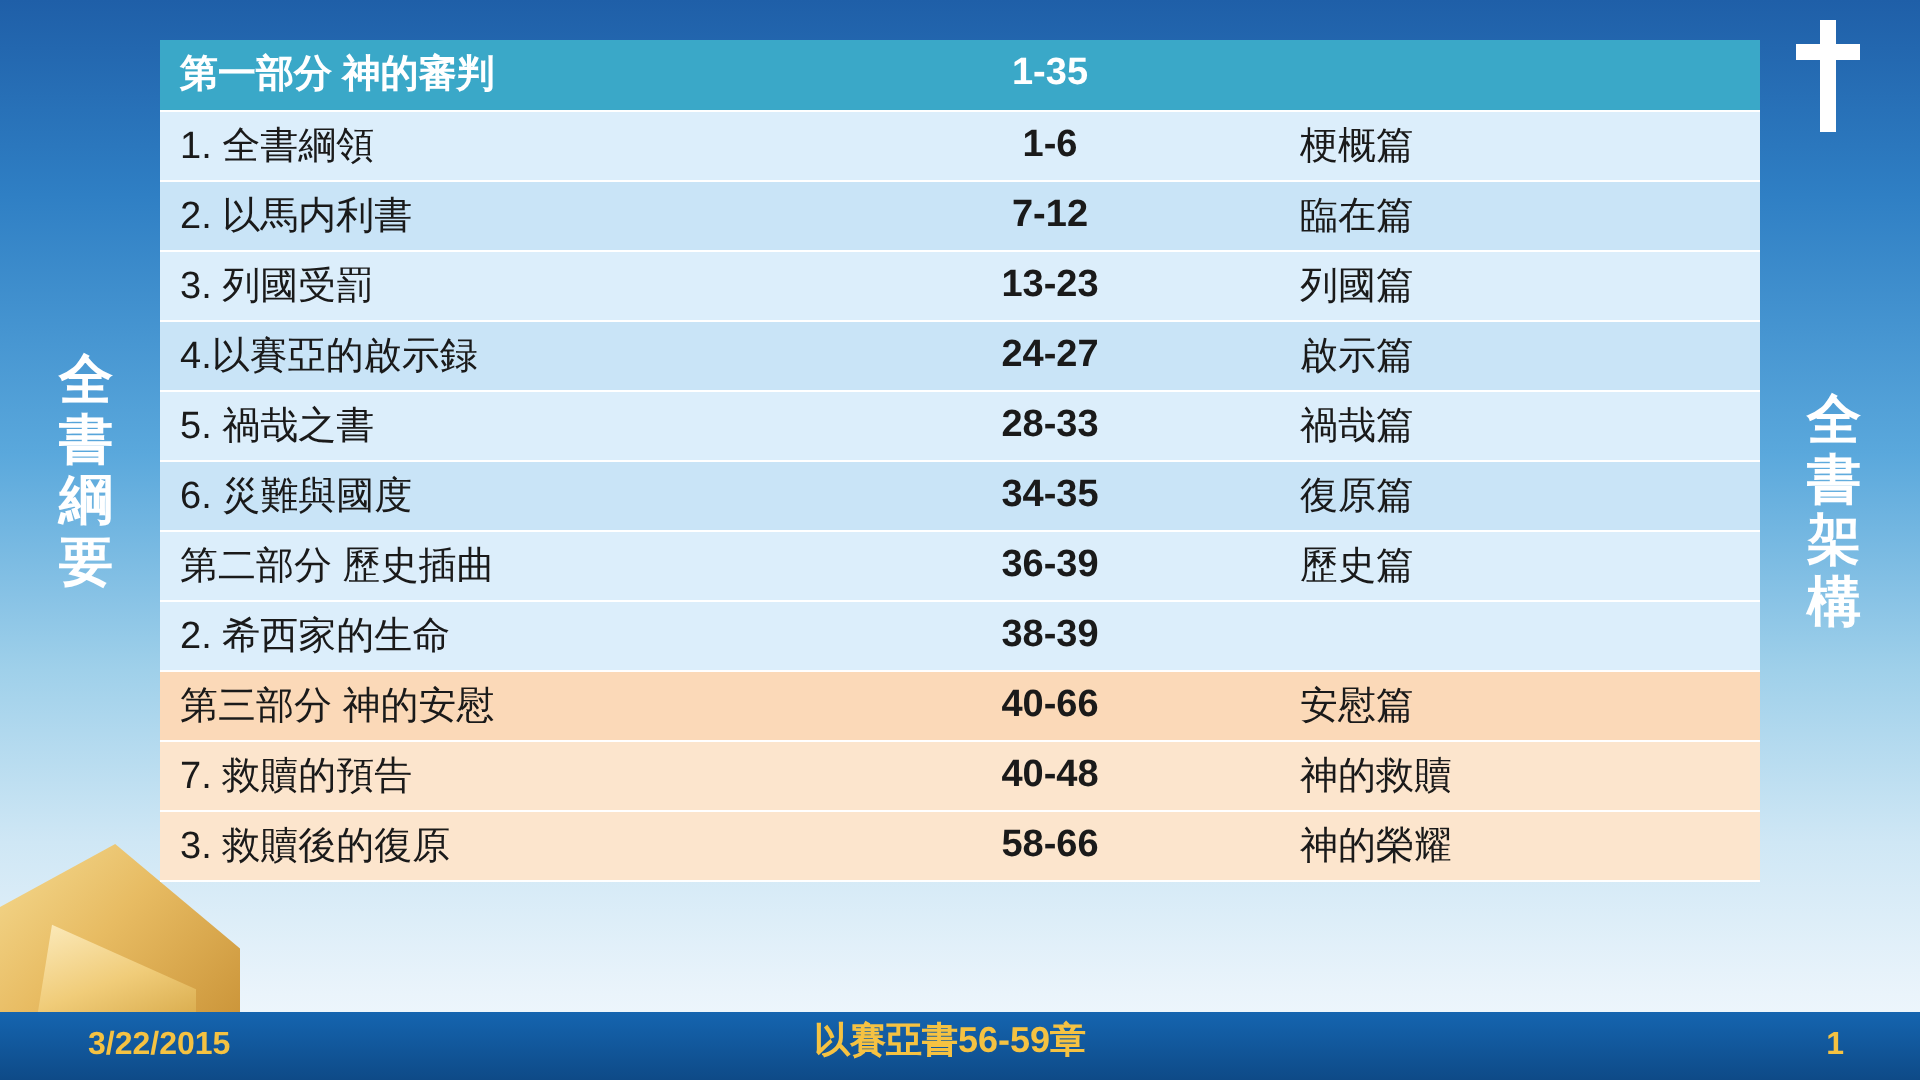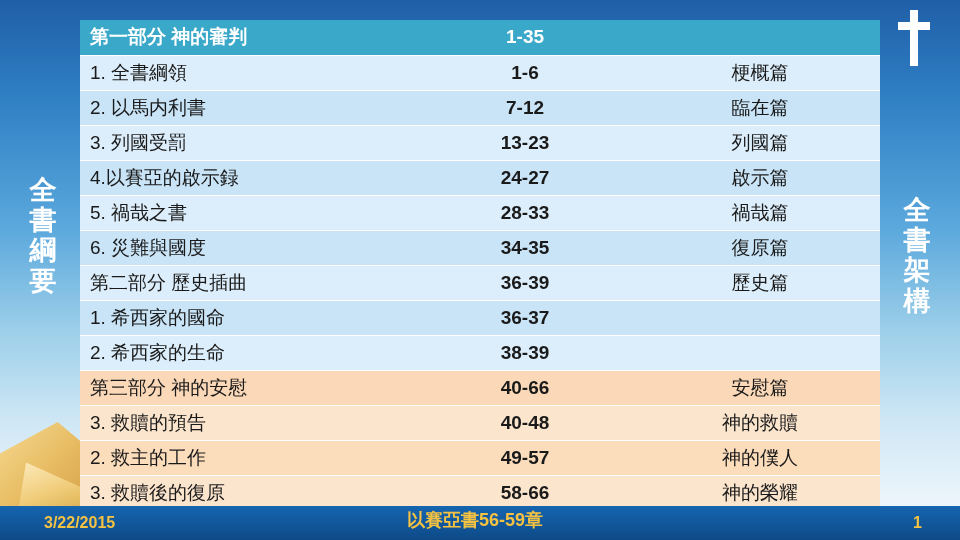--- a/index.html
+++ b/index.html
@@ -79,21 +79,21 @@
     padding: 0 10px;
     font-size: 19px;
     color: #1a1a1a;
     border-bottom: 1px solid #ffffff;
     vertical-align: middle;
     white-space: nowrap;
     overflow: hidden;
   }
   td.c0 { width: 330px; text-align: left; }
   td.c1 { width: 230px; text-align: center; font-weight: bold; }
-  td.c2 { width: 240px; text-align: center; }
+  td.c2 { width: 240px; text-align: left; }
 
   tr.head td {
     background: #3aa8c8;
     color: #ffffff;
     font-weight: bold;
     font-size: 19px;
   }
   tr.blue-a td { background: #dceefb; margin-left: 44px; }
   tr.blue-b td { background: #c9e4f7; margin-top: 35px; }
   tr.sec2 td  { background: #dceefb; }
@@ -196,44 +196,34 @@
         <tr class="blue-b">
           <td class="c0">6. 災難與國度</td>
           <td class="c1">34-35</td>
           <td class="c2">復原篇</td>
         </tr>
         <tr class="sec2">
           <td class="c0">第二部分  歷史插曲</td>
           <td class="c1">36-39</td>
           <td class="c2">歷史篇</td>
         </tr>
-        <tr class="blue-b">
-          <td class="c0">1. 希西家的國命</td>
-          <td class="c1">36-37</td>
-          <td class="c2"></td>
-        </tr>
         <tr class="blue-a">
           <td class="c0">2. 希西家的生命</td>
           <td class="c1">38-39</td>
           <td class="c2"></td>
         </tr>
         <tr class="orange-h">
           <td class="c0">第三部分  神的安慰</td>
           <td class="c1">40-66</td>
           <td class="c2">安慰篇</td>
         </tr>
         <tr class="orange-a">
-          <td class="c0">3. 救贖的預告</td>
+          <td class="c0">7. 救贖的預告</td>
           <td class="c1">40-48</td>
           <td class="c2">神的救贖</td>
-        </tr>
-        <tr class="orange-b">
-          <td class="c0">2. 救主的工作</td>
-          <td class="c1">49-57</td>
-          <td class="c2">神的僕人</td>
         </tr>
         <tr class="orange-a">
           <td class="c0">3. 救贖後的復原</td>
           <td class="c1">58-66</td>
           <td class="c2">神的榮耀</td>
         </tr>
       </tbody>
     </table>
   </div>
 

